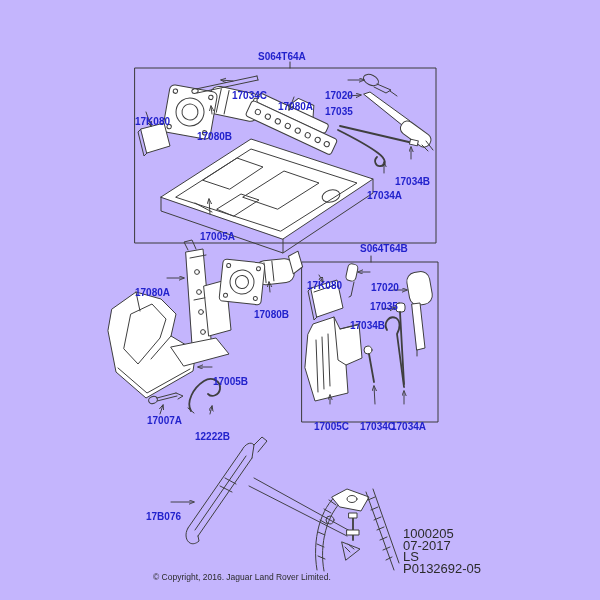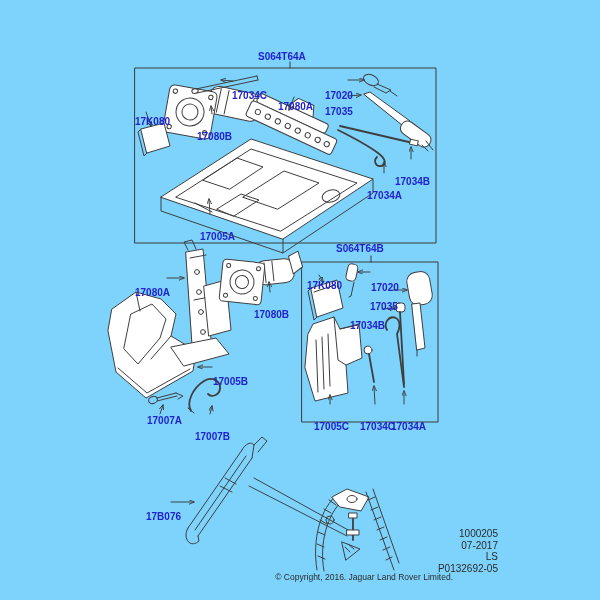--- a/index.html
+++ b/index.html
@@ -1,17 +1,17 @@
 <!DOCTYPE html>
 <html style="--label-blue: #2222cc; --line: #3f3f3f;"><head>
 <meta charset="utf-8">
 <style>
   html,body{margin:0;padding:0;background:#fff;}
   #stage{
-    position:relative;width:600px;height:600px;background:#7dd3fc;overflow:hidden;
+    position:relative;width:600px;height:600px;background:#c4b5fd;overflow:hidden;
     font-family:"Liberation Sans", sans-serif;
   }
   .plabel{
     position:absolute;color:var(--label-blue,#2222cc);
     font-size:10px;font-weight:bold;white-space:nowrap;line-height:10px;margin-top:16px;
   }
   .ktitle{
     position:absolute;color:var(--label-blue,#2222cc);
     font-size:10px;font-weight:bold;white-space:nowrap;line-height:10px;
   }
@@ -20,25 +20,25 @@
     fill:none;stroke:var(--line,#3f3f3f);stroke-width:1;
     stroke-linecap:round;stroke-linejoin:round;
   }
   .art .fw{fill:#ffffff;}
   .art .th{stroke-width:1.8;}
   .box rect{fill:none;stroke:#3a3a3a;stroke-width:1;}
   .box line{stroke:#3a3a3a;stroke-width:1;}
   .leader line,.leader path{fill:none;stroke:#333;stroke-width:0.9;}
   .pointer path{fill:none;stroke:#333;stroke-width:0.9;}
   #plate{
-    position:absolute;left:403px;top:528px;width:95px;text-align:right;
-    color:#2b2b2b;font-size:10px;line-height:11.5px;font-weight:normal;
+    position:absolute;left:403px;top:528px;width:95px;text-align:left;
+    color:#2b2b2b;font-size:13px;line-height:11.5px;font-weight:normal;
   }
   #copyright{
-    position:absolute;left:153px;top:572px;width:300px;text-align:right;
+    position:absolute;left:153px;top:572px;width:300px;text-align:left;
     color:#2b2b2b;font-size:8.5px;line-height:10px;
   }
 </style>
 </head>
 <body>
 
 <div id="stage">
 
   <svg id="art" class="art" width="600" height="600" viewBox="0 0 600 600">
     <defs>
@@ -283,34 +283,34 @@
   <div class="plabel" style="left:232px;top:75px">17034C</div>
   <div class="plabel" style="left:278px;top:86px">17080A</div>
   <div class="plabel" style="left:325px;top:75px">17020</div>
   <div class="plabel" style="left:325px;top:91px">17035</div>
   <div class="plabel" style="left:135px;top:101px">17K080</div>
   <div class="plabel" style="left:197px;top:116px">17080B</div>
   <div class="plabel" style="left:395px;top:161px">17034B</div>
   <div class="plabel" style="left:367px;top:175px">17034A</div>
   <div class="plabel" style="left:200px;top:216px">17005A</div>
 
-  <div class="ktitle" style="left:336px;top:244px">S064T64B</div>
+  <div class="ktitle" style="left:360px;top:244px">S064T64B</div>
   <div class="plabel" style="left:307px;top:265px">17K080</div>
   <div class="plabel" style="left:371px;top:267px">17020</div>
   <div class="plabel" style="left:370px;top:286px">17035</div>
   <div class="plabel" style="left:350px;top:305px">17034B</div>
   <div class="plabel" style="left:314px;top:406px">17005C</div>
   <div class="plabel" style="left:360px;top:406px">17034C</div>
   <div class="plabel" style="left:391px;top:406px">17034A</div>
 
   <div class="plabel" style="left:135px;top:272px">17080A</div>
   <div class="plabel" style="left:254px;top:294px">17080B</div>
   <div class="plabel" style="left:213px;top:361px">17005B</div>
   <div class="plabel" style="left:147px;top:400px">17007A</div>
-  <div class="plabel" style="left:195px;top:416px">17007B</div>
+  <div class="plabel" style="left:195px;top:416px">12222B</div>
 
   <div class="plabel" style="left:146px;top:496px">17B076</div>
 
   <div id="plate">
     <div>1000205</div>
     <div>07-2017</div>
     <div>LS</div>
     <div>P0132692-05</div>
   </div>
 

